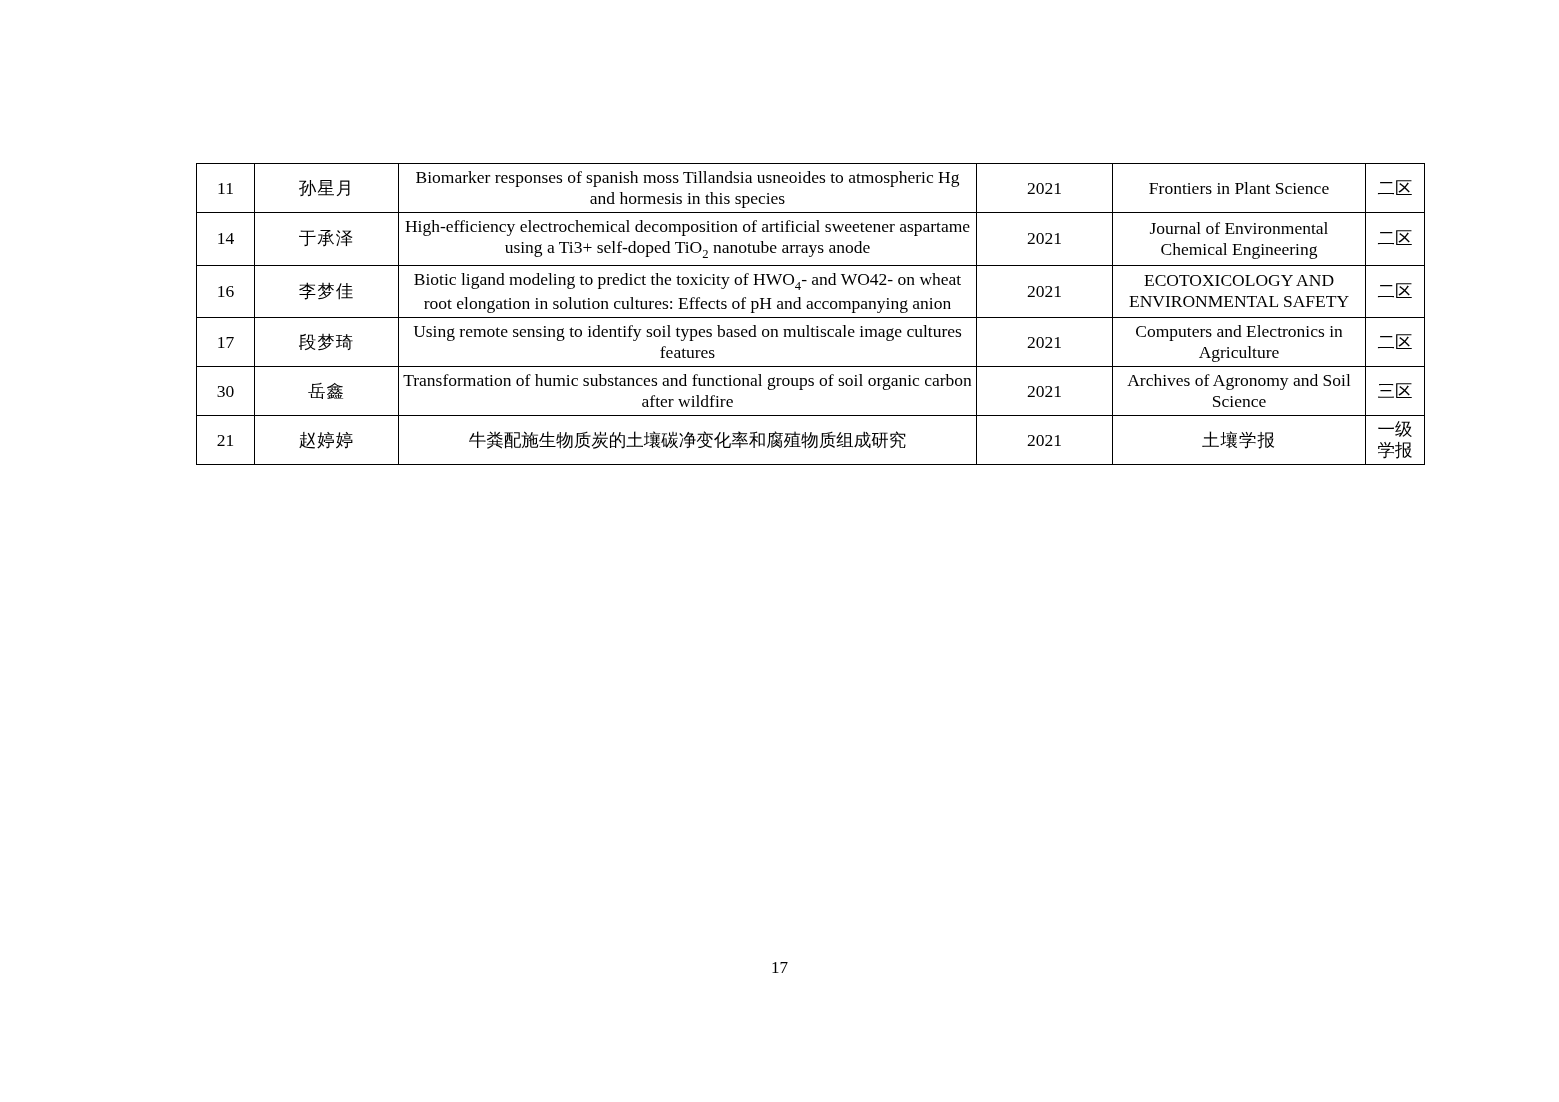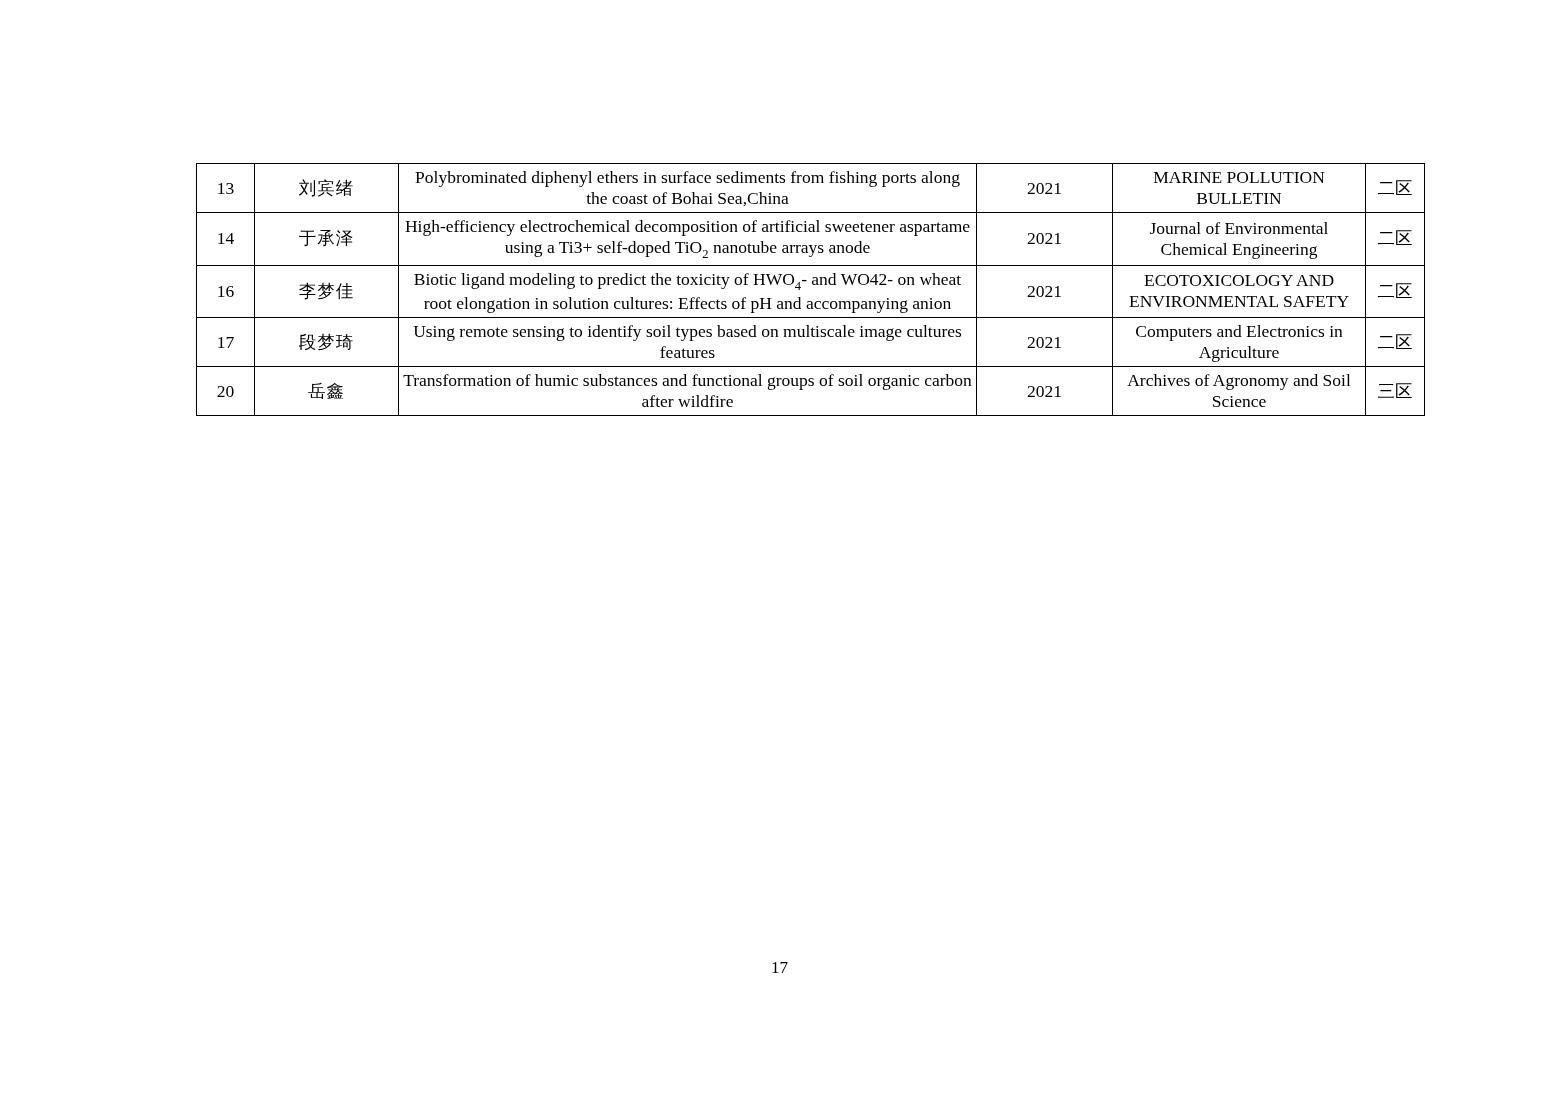--- a/index.html
+++ b/index.html
@@ -89,25 +89,25 @@
     <colgroup>
       <col class="col-index">
       <col class="col-author">
       <col class="col-title">
       <col class="col-year">
       <col class="col-journal">
       <col class="col-rank">
     </colgroup>
     <tbody>
       <tr>
-        <td>13</td>
-        <td class="cn">刘宾绪</td>
-        <td class="title-cell">Polybrominated diphenyl ethers in surface sediments from fishing ports along the coast of Bohai Sea,China</td>
+        <td>11</td>
+        <td class="cn">孙星月</td>
+        <td class="title-cell">Biomarker responses of spanish moss Tillandsia usneoides to atmospheric Hg and hormesis in this species</td>
         <td>2021</td>
-        <td class="journal-cell">MARINE POLLUTION BULLETIN</td>
+        <td class="journal-cell">Frontiers in Plant Science</td>
         <td class="rank">二区</td>
       </tr>
       <tr>
         <td>14</td>
         <td class="cn">于承泽</td>
         <td class="title-cell">High-efficiency electrochemical decomposition of artificial sweetener aspartame using a Ti3+ self-doped TiO<sub>2</sub> nanotube arrays anode</td>
         <td>2021</td>
         <td class="journal-cell">Journal of Environmental Chemical Engineering</td>
         <td class="rank">二区</td>
       </tr>
@@ -121,24 +121,32 @@
       </tr>
       <tr>
         <td>17</td>
         <td class="cn">段梦琦</td>
         <td class="title-cell">Using remote sensing to identify soil types based on multiscale image cultures features</td>
         <td>2021</td>
         <td class="journal-cell">Computers and Electronics in Agriculture</td>
         <td class="rank">二区</td>
       </tr>
       <tr>
-        <td>20</td>
+        <td>30</td>
         <td class="cn">岳鑫</td>
         <td class="title-cell">Transformation of humic substances and functional groups of soil organic carbon after wildfire</td>
         <td>2021</td>
         <td class="journal-cell">Archives of Agronomy and Soil Science</td>
         <td class="rank">三区</td>
+      </tr>
+      <tr>
+        <td>21</td>
+        <td class="cn">赵婷婷</td>
+        <td class="cn-title">牛粪配施生物质炭的土壤碳净变化率和腐殖物质组成研究</td>
+        <td>2021</td>
+        <td class="cn">土壤学报</td>
+        <td class="rank" style="word-break: break-all; width: 40px;">一级学报</td>
       </tr>
     </tbody>
   </table>
 
   <div class="page-number">17</div>
 </div>
 
 </body></html>

